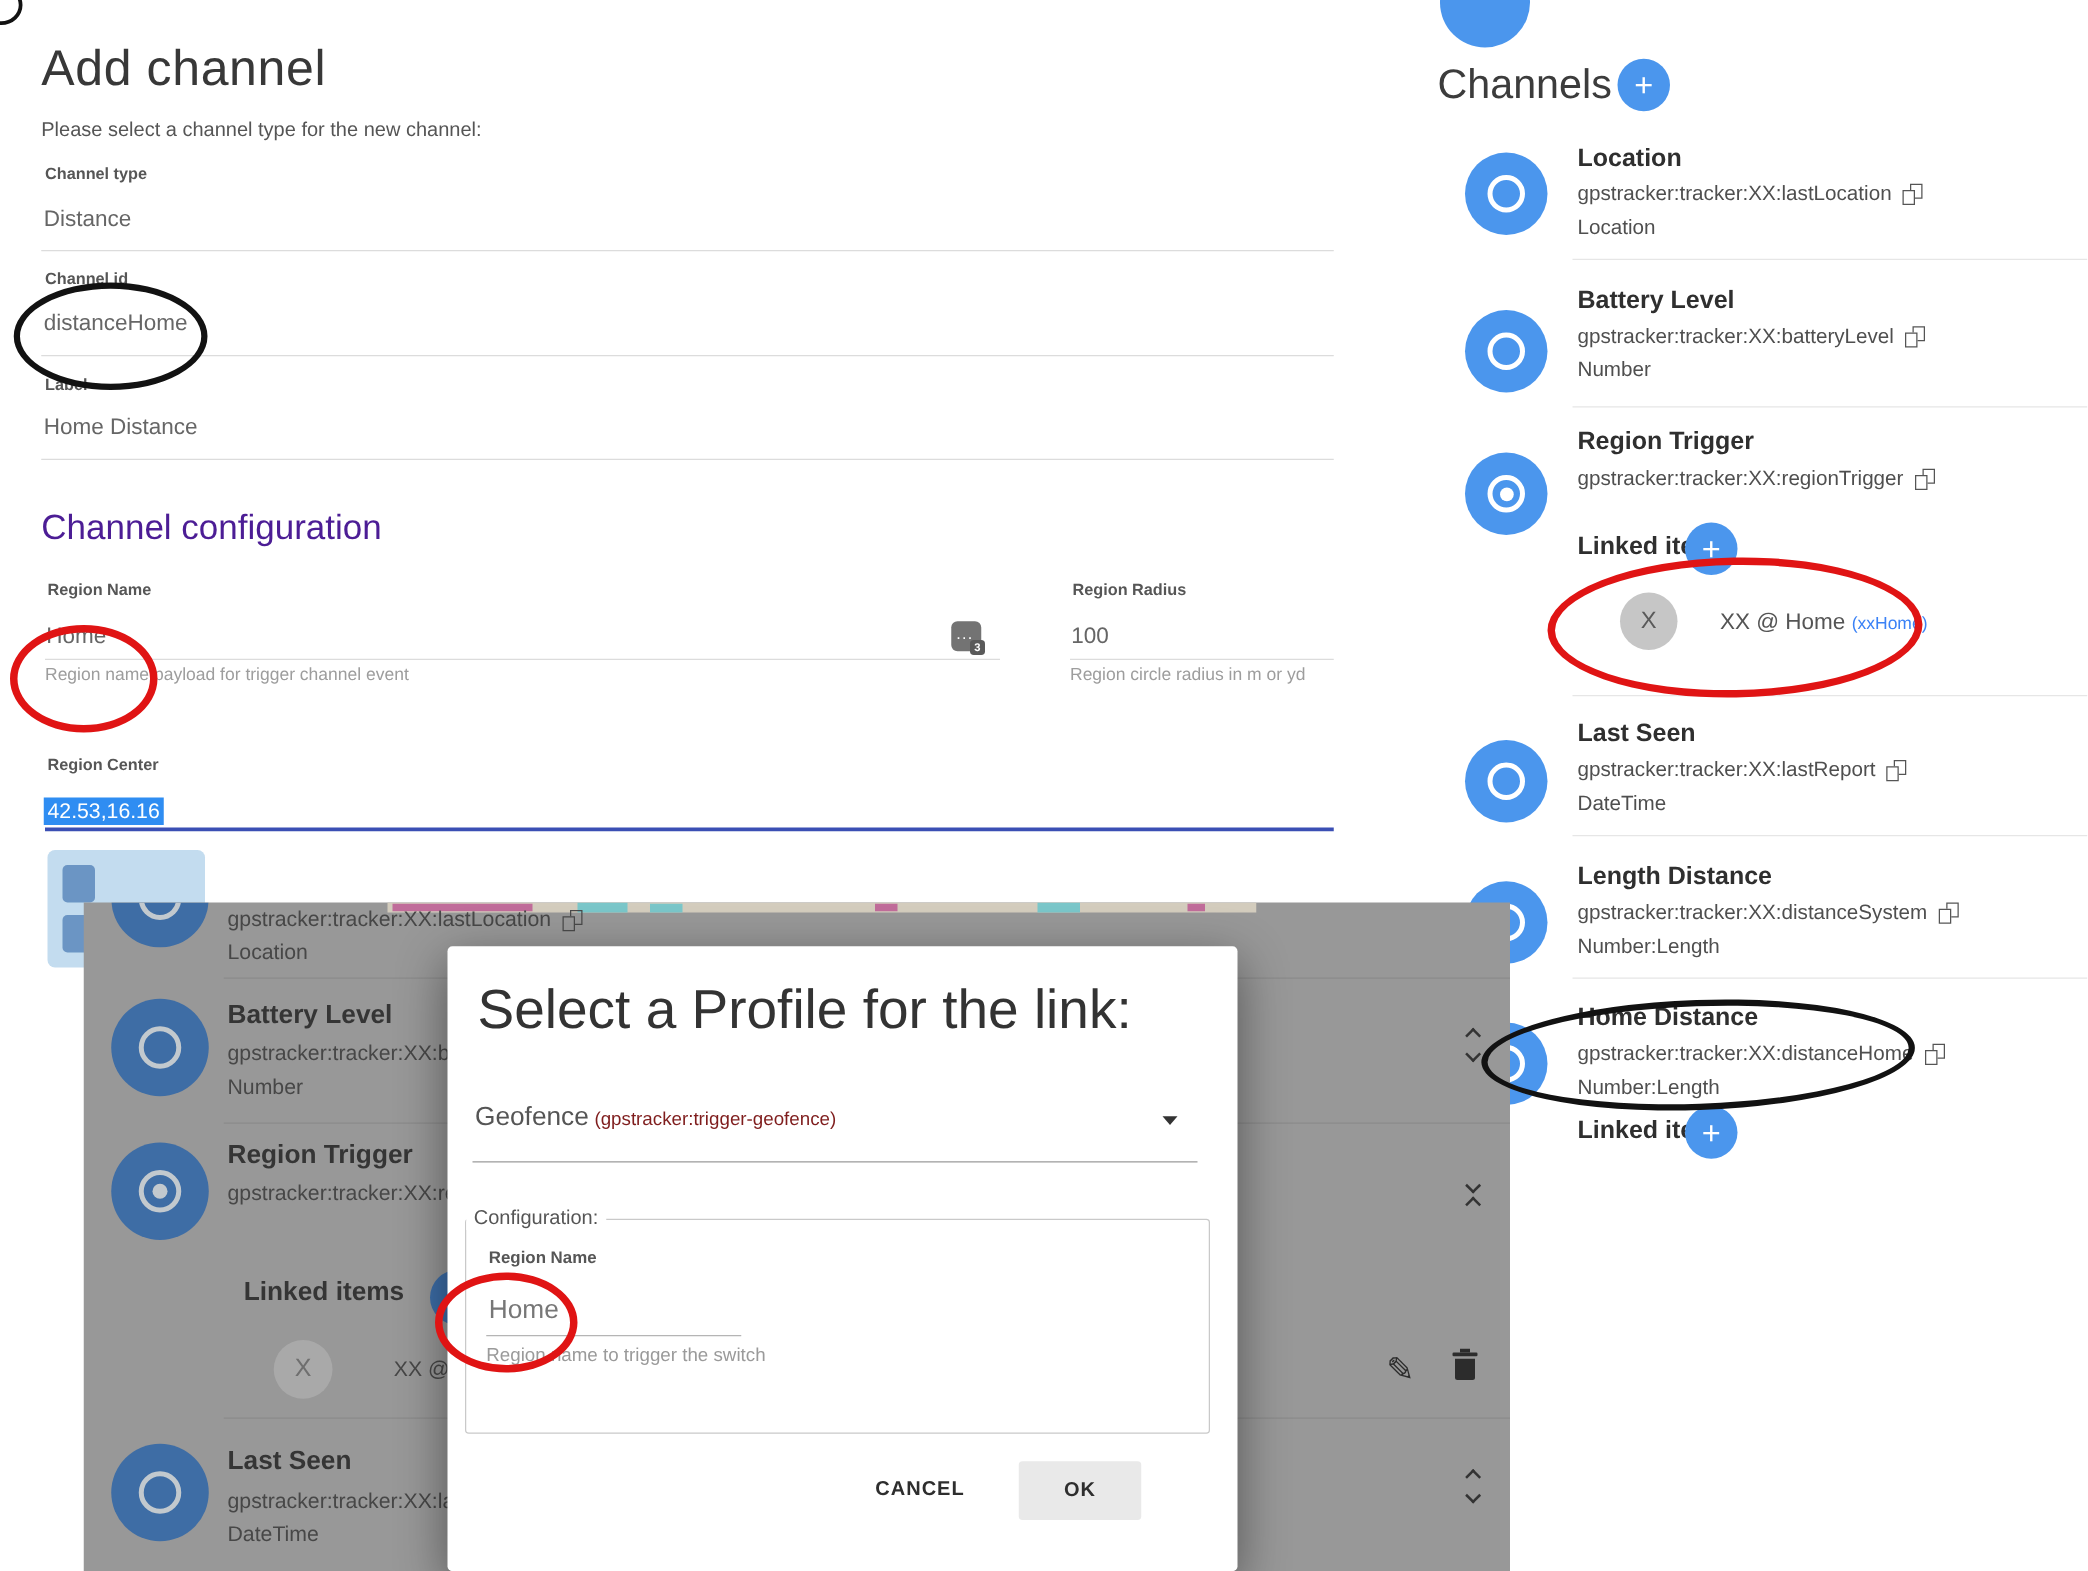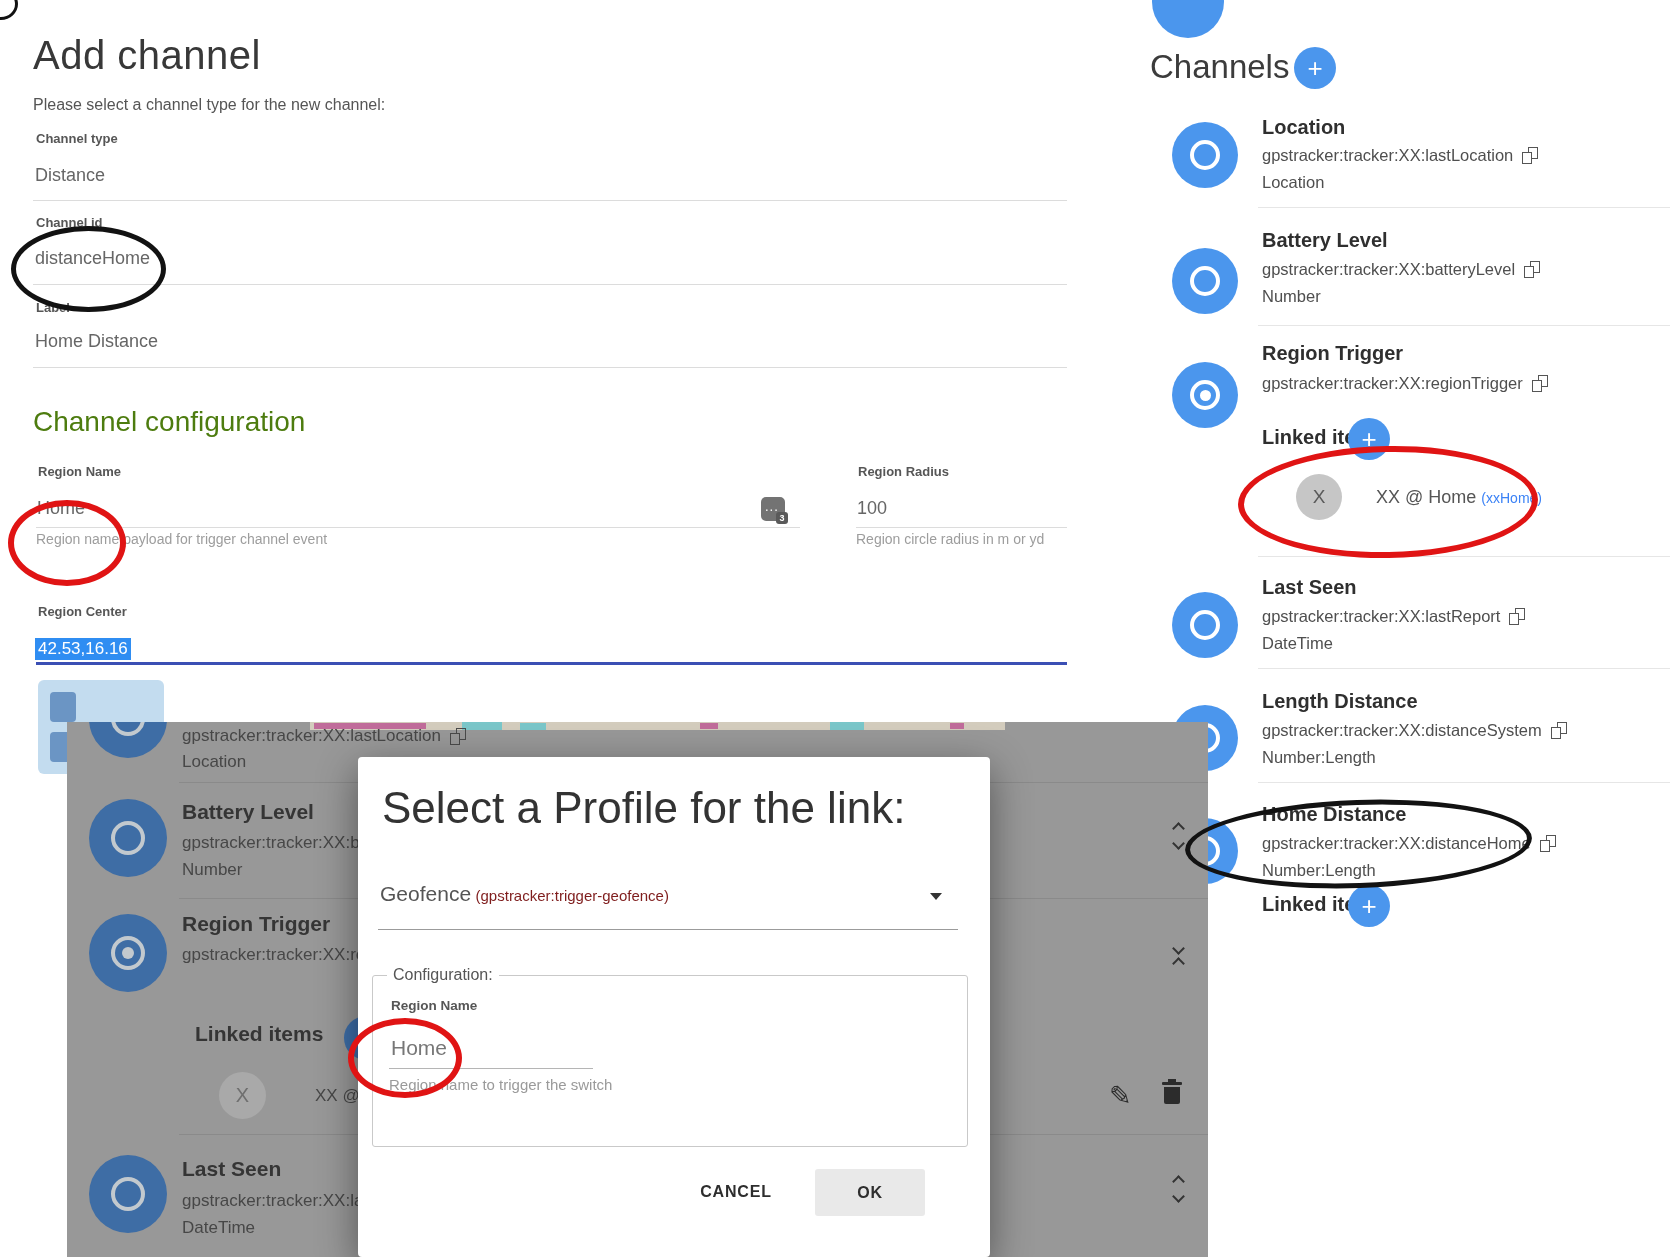--- a/index.html
+++ b/index.html
@@ -7,21 +7,21 @@
   .page {
     position:relative; width:1670px; height:1257px;
     background:#fff; overflow:hidden;
     font-family:"Liberation Sans", sans-serif;
     color:#444;
   }
   .abs { position:absolute; }
 
   
   .h1 { font-size:40px; font-weight:300; color:#383838; letter-spacing:0.5px; }
-  .h2 { font-size:28px; font-weight:300; color:#4d7c0f; }
+  .h2 { font-size:28px; font-weight:300; color:#4c1d95; }
   .sub { font-size:16px; color:#555; }
   .flabel { font-size:13px; font-weight:700; color:#565656; }
   .fvalue { font-size:18px; color:#666; }
   .fhint  { font-size:14px; color:#9d9d9d; }
   .uline  { height:1px; background:#dcdcdc; }
   .uline-focus { height:3px; background:#3b4fb4; }
   .selection { background:#2f8df2; color:#fff; font-size:17px; padding:1px 3px; }
 
   
   .ext-icon { width:24px; height:24px; background:#737373; border-radius:5px; position:relative; }
@@ -348,29 +348,29 @@
     <div class="abs m-title" style="left:24px; top:26px;">Select a Profile for the link:</div>
 
     <div class="abs" style="left:22px; top:125px;">
       <span class="m-select-main">Geofence</span>
       <span class="m-select-sub">(gpstracker:trigger-geofence)</span>
     </div>
     <div class="abs m-arrow" style="left:572px; top:136px;"></div>
     <div class="abs m-uline" style="left:20px; top:172px; width:580px; background:#9b9b9b;"></div>
 
     <div class="abs fieldset" style="left:14px; top:218px; width:596px; height:172px;">
-      <div class="abs legend" style="left:14px; top:-10px;">Configuration:</div>
+      <div class="abs legend" style="left:0; top:-10px;">Configuration:</div>
       <div class="abs m-label" style="left:18px; top:22px;">Region Name</div>
       <div class="abs m-value" style="left:18px; top:60px;">Home</div>
       <div class="abs m-uline" style="left:16px; top:92px; width:204px;"></div>
       <div class="abs m-hint" style="left:16px; top:100px;">Region name to trigger the switch</div>
     </div>
 
     <div class="abs btn-text" style="left:318px; top:426px; width:120px; text-align:center;">CANCEL</div>
-    <div class="abs btn-ok" style="left:457px; top:412px; width:110px; height:47px;">
+    <div class="abs btn-ok" style="left:457px; top:412px; width:98px; height:47px;">
       <span class="btn-text">OK</span>
     </div>
   </div>
 
   <div class="abs ellipse black" style="left:-16px; top:-12px; width:34px; height:32px; z-index:6; border-width:3px;"></div>
   <div class="abs ellipse black" style="left:11px; top:226px; width:155px; height:86px; z-index:6;"></div>
   <div class="abs ellipse red" style="left:8px; top:500px; width:118px; height:86px; z-index:6;"></div>
   <div class="abs ellipse red" style="left:1238px; top:446px; width:300px; height:112px; z-index:6; transform:rotate(-1deg);"></div>
   <div class="abs ellipse black" style="left:1185px; top:800px; width:347px; height:88px; z-index:6; transform:rotate(-2deg);"></div>
   <div class="abs ellipse red" style="left:348px; top:1018px; width:114px; height:80px; z-index:6;"></div>

